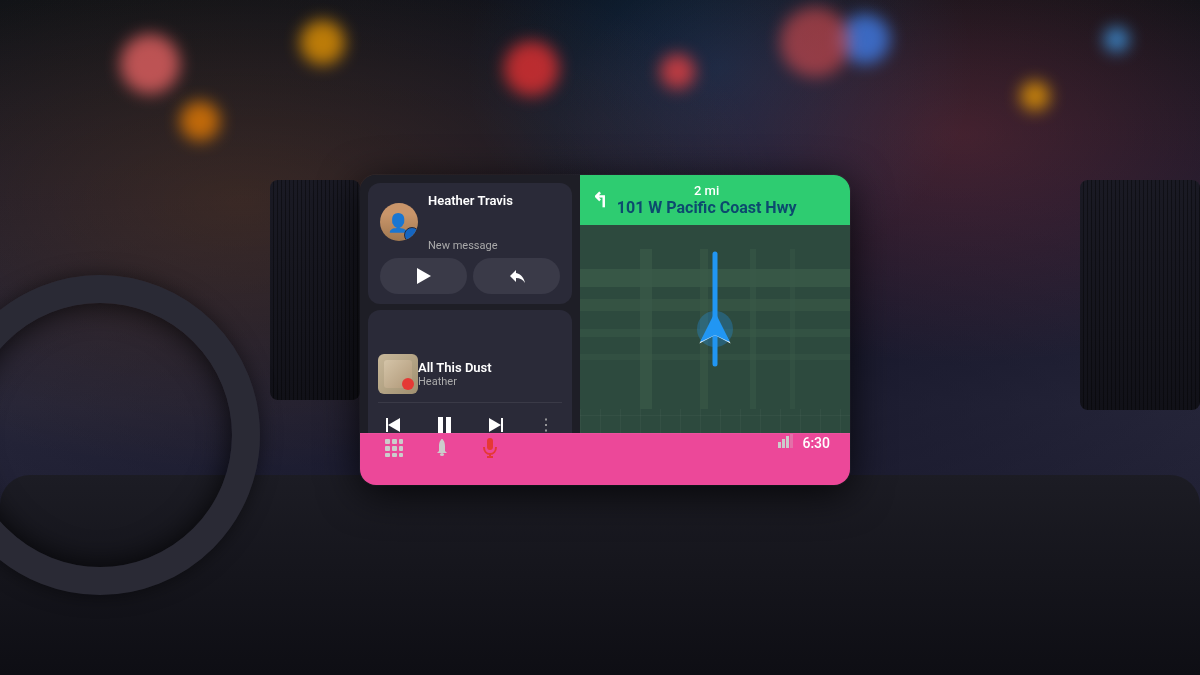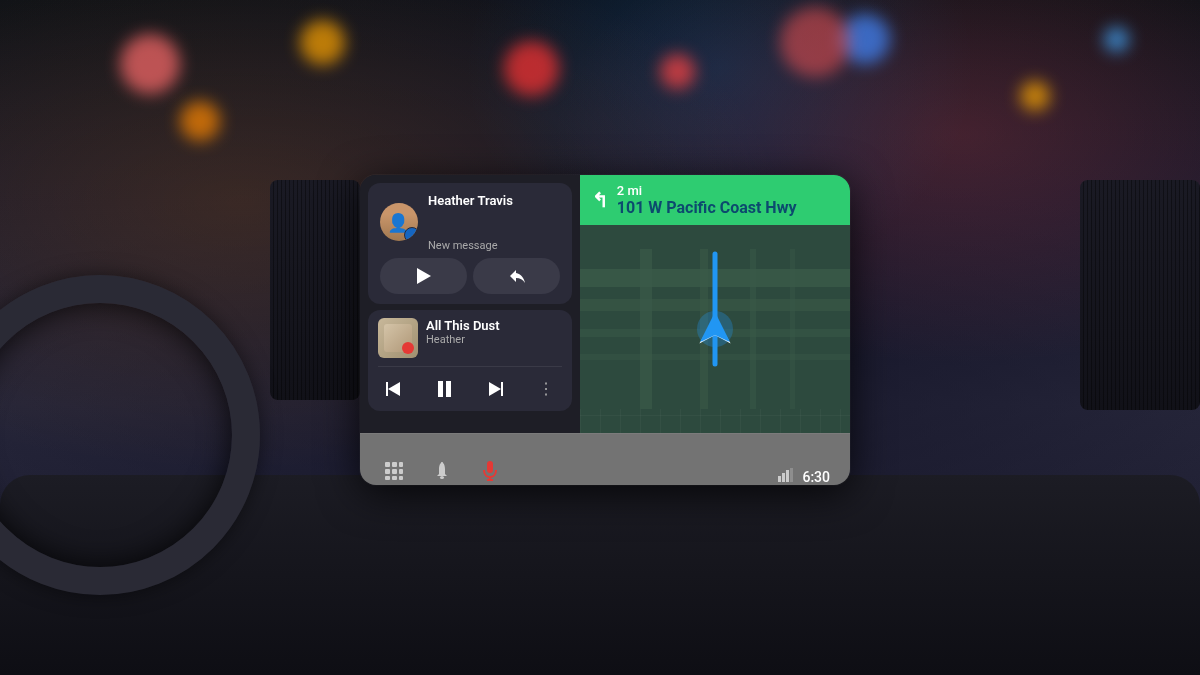--- a/index.html
+++ b/index.html
@@ -238,22 +238,22 @@
       background: #2a2a38;
       border-radius: 12px;
       padding: 8px 10px;
       display: flex;
       flex-direction: column;
       gap: 8px;
     }
 
     .music-header {
       display: flex;
-      align-items: flex-start;
-      gap: 8px;
+      align-items: center;
+      margin-top: 36px;
     }
 
     .album-art {
       width: 40px;
       height: 40px;
       border-radius: 6px;
       background: linear-gradient(135deg, #c8b89a 0%, #a09070 100%);
       flex-shrink: 0;
       position: relative;
       overflow: hidden;
@@ -322,23 +322,23 @@
     }
 
     .ctrl-more {
       color: #aaaaaa;
       font-size: 16px;
     }
 
     
     .bottom-bar {
       height: 52px;
-      background: #737373;
-      display: flex;
-      align-items: flex-end;
+      background: #ec4899;
+      display: flex;
+      align-items: flex-start;
       justify-content: space-between;
       padding: 0 20px;
       border-top: 1px solid rgba(255,255,255,0.06);
     }
 
     .bottom-left-icons {
       display: flex;
       gap: 20px;
       align-items: center;
     }
@@ -419,20 +419,21 @@
 
     .nav-street {
       color: #0c4a6e;
       font-size: 16px;
       font-weight: 700;
     }
 
     .nav-text {
       display: flex;
       flex-direction: column;
+      text-align: center;
     }
 
     
     .eta-bar {
       position: absolute;
       bottom: 52px;
       left: 0;
       right: 0;
       background: rgba(30,30,38,0.95);
       padding: 8px 12px;

